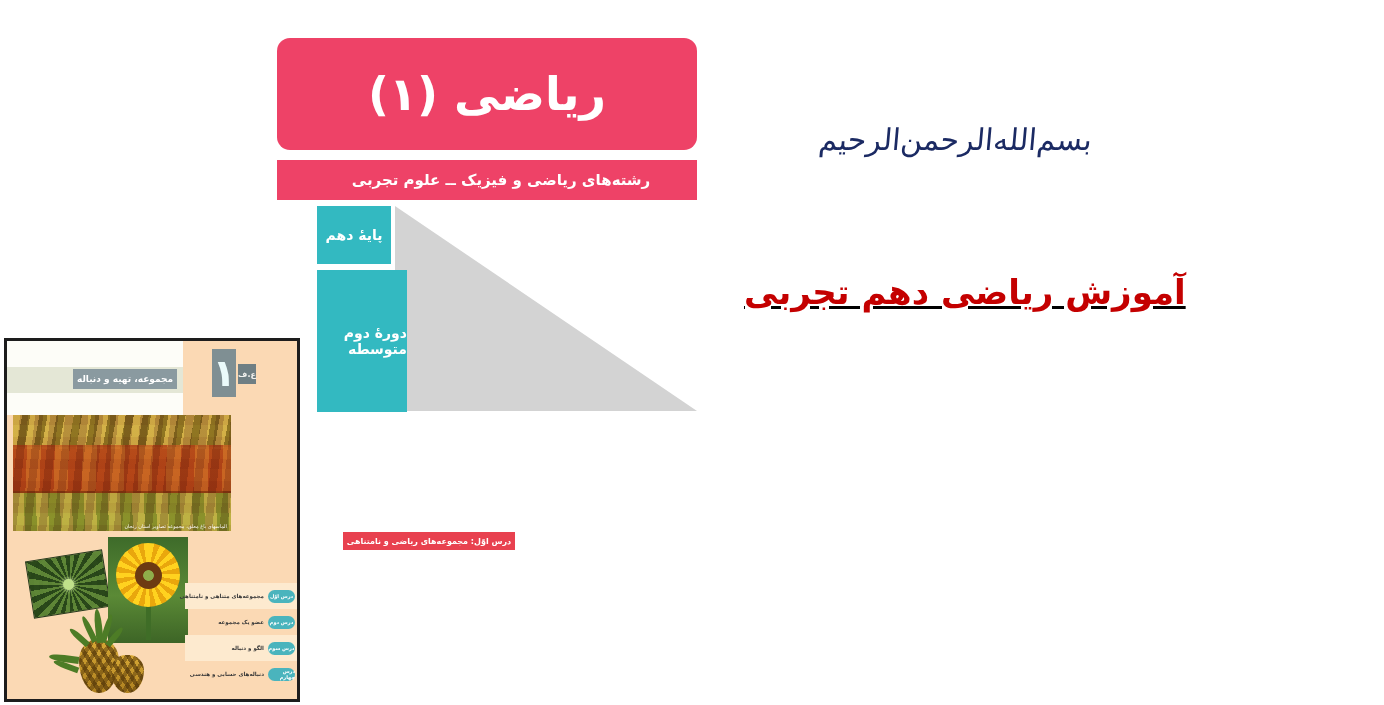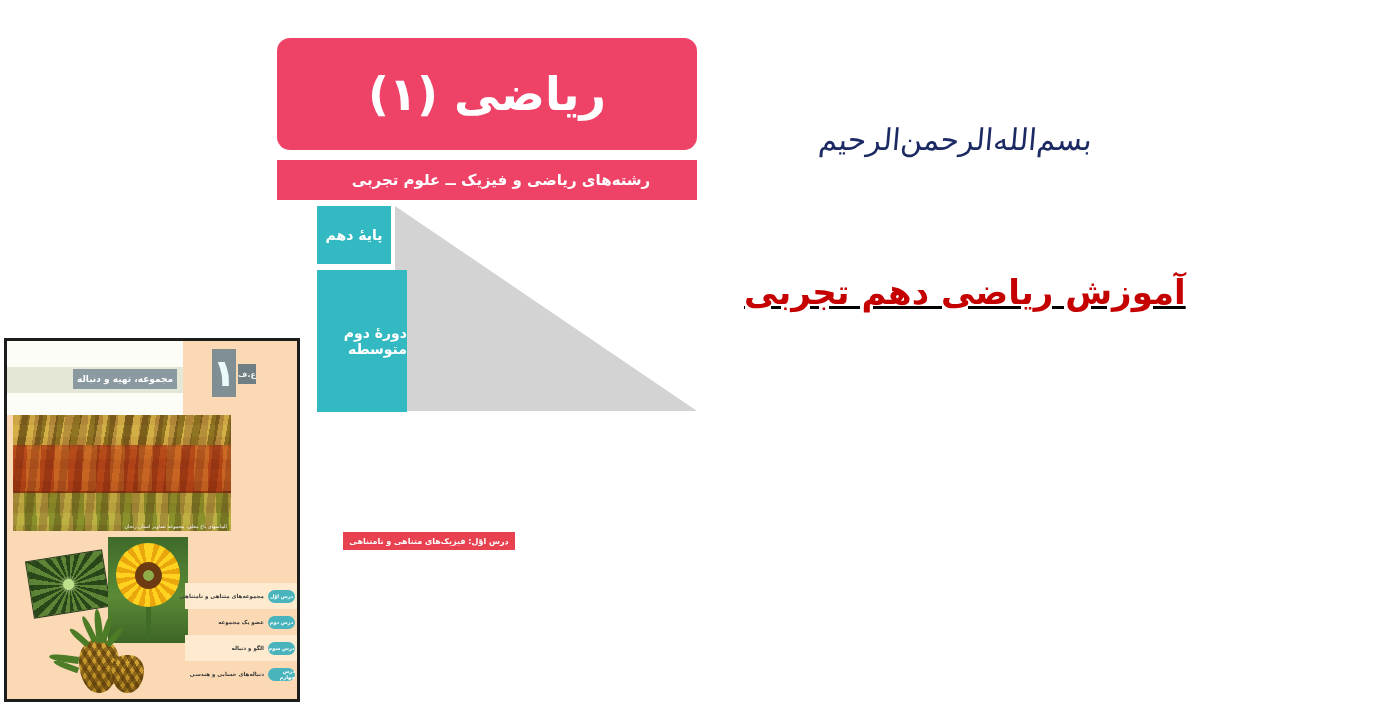--- a/index.html
+++ b/index.html
@@ -258,21 +258,21 @@
         <span class="pill">درس سوم</span>
         <span class="ltxt">الگو و دنباله</span>
       </div>
       <div class="lrow">
         <span class="pill">درس چهارم</span>
         <span class="ltxt">دنباله‌های حسابی و هندسی</span>
       </div>
     </div>
   </div>
 
-  <div class="lessonBanner">درس اوّل: فیزیک‌های متناهی و نامتناهی</div>
+  <div class="lessonBanner">درس اوّل: مجموعه‌های ریاضی و نامتناهی</div>
 
   <div class="basmala">بسم‌الله‌الرحمن‌الرحیم</div>
 
   <div class="maintitle">
     <span class="l1">آموزش ریاضی دهم تجربی</span>
   </div>
 
 
 </div>
 

